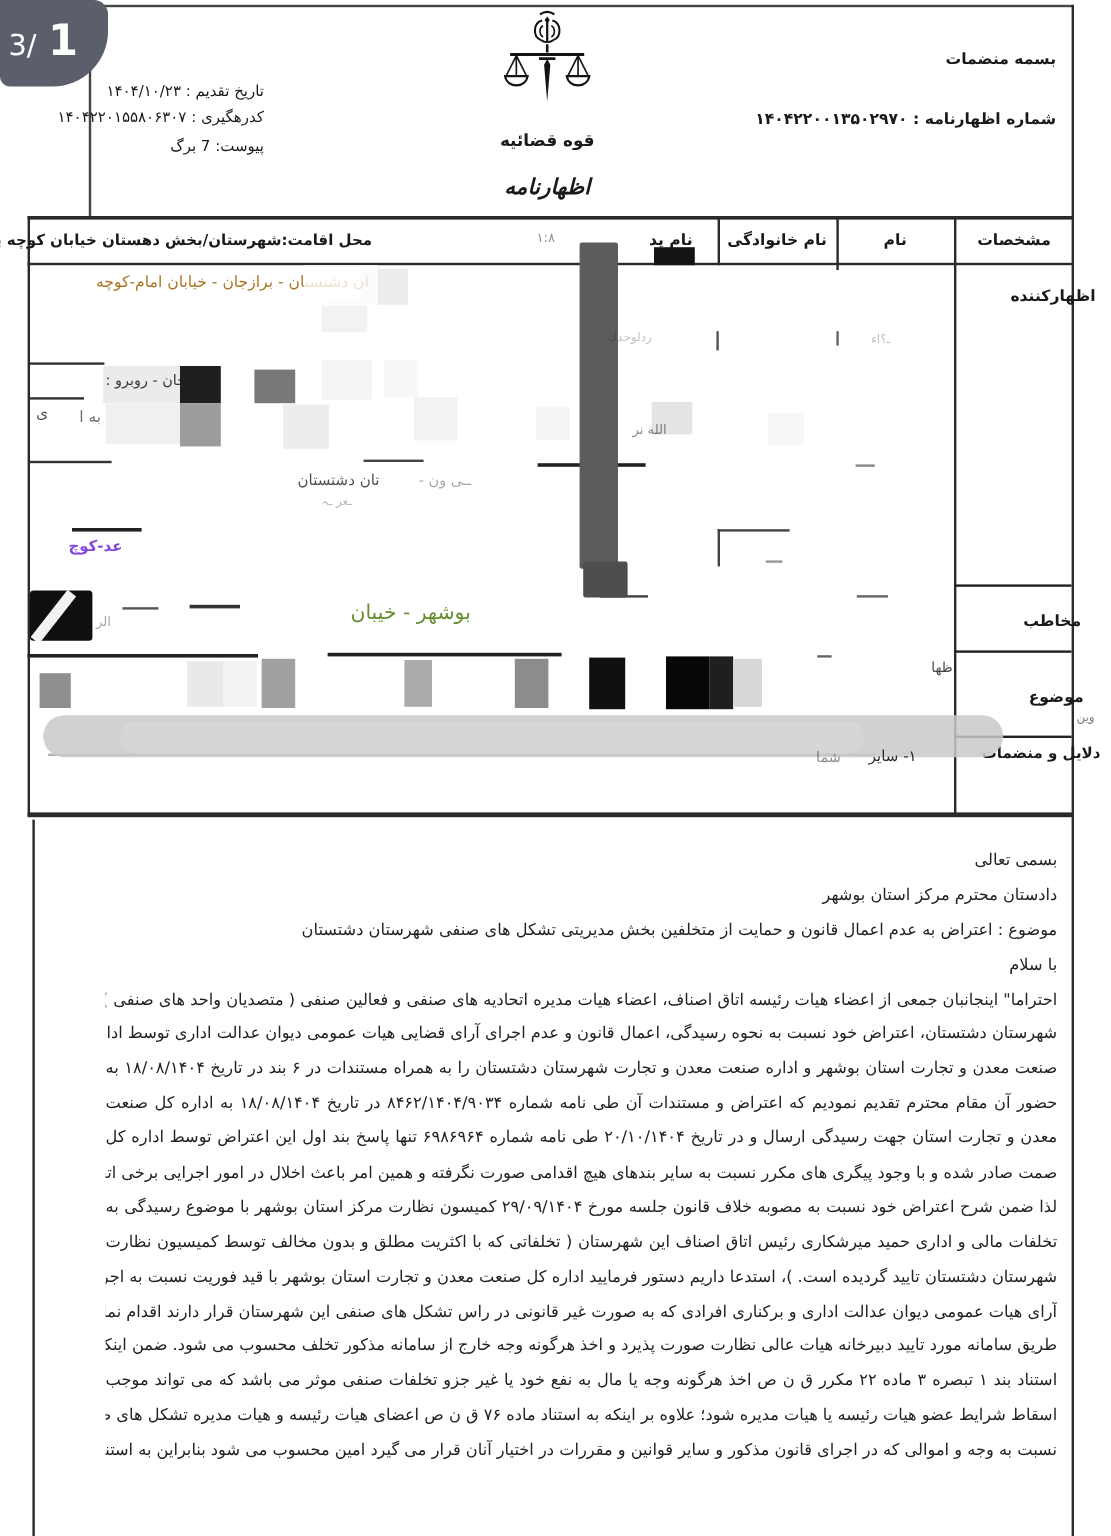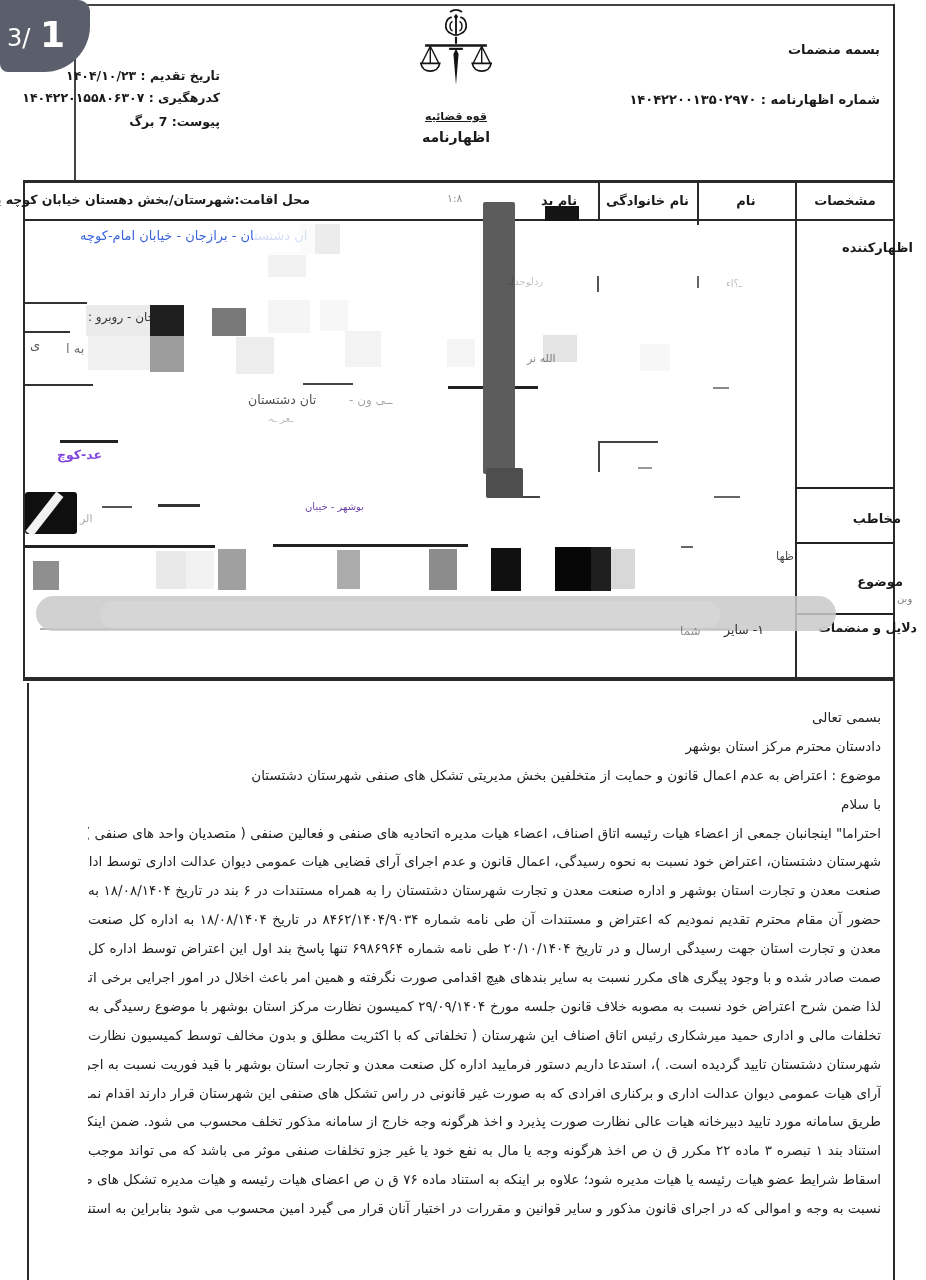--- a/index.html
+++ b/index.html
@@ -16,28 +16,28 @@
   .bline.soft{background:#444;}
   
   .badge{
     position:absolute;left:0;top:0;width:90px;height:72px;
     background:#5a5f6b;border-radius:0 12px 46px 8px;z-index:10;
     color:#fff;
   }
   .badge .pfx{position:absolute;left:7px;top:24px;font-size:24px;}
   .badge .num{position:absolute;left:40px;top:14px;font-size:36px;font-weight:700;}
   
-  .hdr-dates{position:absolute;left:30px;top:68px;width:190px;direction:rtl;text-align:right;font-size:12.5px;font-weight:700;z-index:2;}
+  .hdr-dates{position:absolute;left:30px;top:68px;width:190px;direction:rtl;text-align:right;font-size:12.5px;font-weight:400;z-index:2;}
   .hdr-dates .row{margin-bottom:7px;white-space:nowrap;}
   .hdr-dates .row.gap{margin-top:9px;}
   .basmala{position:absolute;right:46px;top:42px;font-size:13px;font-weight:700;direction:rtl;z-index:2;}
   .stmt-no{position:absolute;right:46px;top:92px;font-size:13px;font-weight:700;direction:rtl;white-space:nowrap;z-index:2;}
   .logo-wrap{position:absolute;left:400px;top:6px;width:112px;text-align:center;z-index:2;}
-  .logo-cap1{margin-top:4px;font-size:11px;font-weight:700;direction:rtl;text-decoration:underline;}
-  .logo-cap2{margin-top:6px;font-size:14px;font-weight:700;direction:rtl;}
+  .logo-cap1{margin-top:4px;font-size:14px;font-weight:700;direction:rtl;}
+  .logo-cap2{margin-top:20px;font-size:18px;font-weight:700;direction:rtl;font-style:italic;}
   
   .tlabel{position:absolute;font-size:13px;font-weight:700;direction:rtl;white-space:nowrap;z-index:1;}
   
   #layer-scan_lines,#layer-redactions,#layer-fragments,#layer-overlays{
     position:absolute;left:0;top:0;width:926px;height:1280px;pointer-events:none;
   }
   
   #body-text{
     position:absolute;left:29px;right:35px;top:703px;
     direction:rtl;z-index:2;padding:0 10px 0 36px;margin-left:23px;
@@ -179,33 +179,33 @@
       <div style="position: absolute; left: 429px; top: 549px; width: 28px; height: 41px; z-index: 2; background: rgb(140, 140, 140);"></div>
       <div style="position: absolute; left: 491px; top: 548px; width: 30px; height: 43px; z-index: 2; background: rgb(16, 16, 16);"></div>
       <div style="position: absolute; left: 555px; top: 547px; width: 36px; height: 44px; z-index: 2; background: rgb(7, 7, 7);"></div>
       <div style="position: absolute; left: 591px; top: 547px; width: 20px; height: 44px; z-index: 2; background: rgb(31, 31, 31);"></div>
       <div style="position: absolute; left: 611px; top: 549px; width: 24px; height: 40px; z-index: 2; background: rgb(216, 216, 216);"></div>
       <div style="position: absolute; left: 36px; top: 596px; width: 800px; height: 35px; z-index: 2; opacity: 0.85; border-radius: 18px; background: rgb(201, 201, 201);"></div>
       <div style="position: absolute; left: 100px; top: 601px; width: 620px; height: 27px; z-index: 2; opacity: 0.9; border-radius: 13px; background: rgb(214, 214, 214);"></div>
     </div>
   <div id="layer-fragments">
       <div style="position: absolute; left: 447px; top: 192px; z-index: 3; opacity: 0.5; font-size: 11px; white-space: nowrap; direction: rtl; color: rgb(31, 31, 31); line-height: 1.3;">۱:۸</div>
-      <div style="position: absolute; left: 80px; top: 228px; z-index: 3; opacity: 0.88; font-size: 13px; white-space: nowrap; direction: rtl; color: #1d4ed8; line-height: 1.3;">ان دشتستان - برازجان - خیابان امام-کوچه</div>
+      <div style="position: absolute; left: 80px; top: 228px; z-index: 3; opacity: 0.88; font-size: 13px; white-space: nowrap; direction: rtl; color: #a16207; line-height: 1.3;">ان دشتستان - برازجان - خیابان امام-کوچه</div>
       <div style="position: absolute; left: 88px; top: 310px; z-index: 3; opacity: 0.9; font-size: 12px; white-space: nowrap; direction: rtl; color: rgb(31, 31, 31); line-height: 1.3;">جان - روبرو :</div>
       <div style="position: absolute; left: 30px; top: 337px; z-index: 3; opacity: 0.8; font-size: 13px; white-space: nowrap; direction: rtl; color: rgb(31, 31, 31); line-height: 1.3;">ی</div>
       <div style="position: absolute; left: 66px; top: 341px; z-index: 3; opacity: 0.65; font-size: 13px; white-space: nowrap; direction: rtl; color: rgb(31, 31, 31); line-height: 1.3;">به ا</div>
       <div style="position: absolute; left: 506px; top: 275px; z-index: 3; opacity: 0.28; font-size: 10px; white-space: nowrap; direction: rtl; color: rgb(31, 31, 31); line-height: 1.3;">ردلوجدك</div>
       <div style="position: absolute; left: 726px; top: 277px; z-index: 3; opacity: 0.3; font-size: 10px; white-space: nowrap; direction: rtl; color: rgb(31, 31, 31); line-height: 1.3;">ـ؟اء</div>
       <div style="position: absolute; left: 527px; top: 352px; z-index: 3; opacity: 0.55; font-size: 11px; white-space: nowrap; direction: rtl; color: rgb(31, 31, 31); line-height: 1.3;">الله نر</div>
       <div style="position: absolute; left: 248px; top: 392px; z-index: 3; opacity: 0.8; font-size: 12.5px; white-space: nowrap; direction: rtl; color: rgb(31, 31, 31); line-height: 1.3;">تان دشتستان</div>
       <div style="position: absolute; left: 349px; top: 393px; z-index: 3; opacity: 0.35; font-size: 12px; white-space: nowrap; direction: rtl; color: #000000; line-height: 1.3;">ــی ون -</div>
       <div style="position: absolute; left: 268px; top: 412px; z-index: 3; opacity: 0.3; font-size: 10px; white-space: nowrap; direction: rtl; color: rgb(31, 31, 31); line-height: 1.3;">ـعر ـہ</div>
       <div style="position: absolute; left: 57px; top: 447px; z-index: 3; opacity: 0.85; font-size: 12.5px; white-space: nowrap; direction: rtl; color: #6d28d9; line-height: 1.3; font-weight: bold;">عد-کوچ</div>
       <div style="position: absolute; left: 80px; top: 512px; z-index: 3; opacity: 0.4; font-size: 11px; white-space: nowrap; direction: rtl; color: rgb(31, 31, 31); line-height: 1.3;">الر</div>
-      <div style="position: absolute; left: 305px; top: 500px; z-index: 3; opacity: 0.85; font-size: 10px; white-space: nowrap; direction: rtl; color: #4c1d95; line-height: 1.3;">بوشهر - خیبان</div>
+      <div style="position: absolute; left: 292px; top: 500px; z-index: 3; opacity: 0.85; font-size: 17px; white-space: nowrap; direction: rtl; color: #4d7c0f; line-height: 1.3;">بوشهر - خیبان</div>
       <div style="position: absolute; left: 776px; top: 549px; z-index: 3; opacity: 0.85; font-size: 11.5px; white-space: nowrap; direction: rtl; color: rgb(31, 31, 31); line-height: 1.3;">اظها</div>
       <div style="position: absolute; left: 724px; top: 622px; z-index: 3; opacity: 0.95; font-size: 12.5px; white-space: nowrap; direction: rtl; color: rgb(31, 31, 31); line-height: 1.3;">۱- سایر</div>
       <div style="position: absolute; left: 680px; top: 624px; z-index: 3; opacity: 0.5; font-size: 12px; white-space: nowrap; direction: rtl; color: rgb(31, 31, 31); line-height: 1.3;">شما</div>
       <div style="position: absolute; left: 897px; top: 592px; z-index: 3; opacity: 0.6; font-size: 10px; white-space: nowrap; direction: rtl; color: rgb(31, 31, 31); line-height: 1.3;">وین</div>
     </div>
   <div id="layer-overlays">
       <div style="position: absolute; left: 253px; top: 221px; width: 62px; height: 34px; z-index: 4; opacity: 0.78; background: rgb(255, 255, 255);"></div>
       <div style="position: absolute; left: 40px; top: 489px; width: 9px; height: 50px; z-index: 4; opacity: 0.95; transform: rotate(38deg); background: rgb(255, 255, 255);"></div>
     </div>
 

